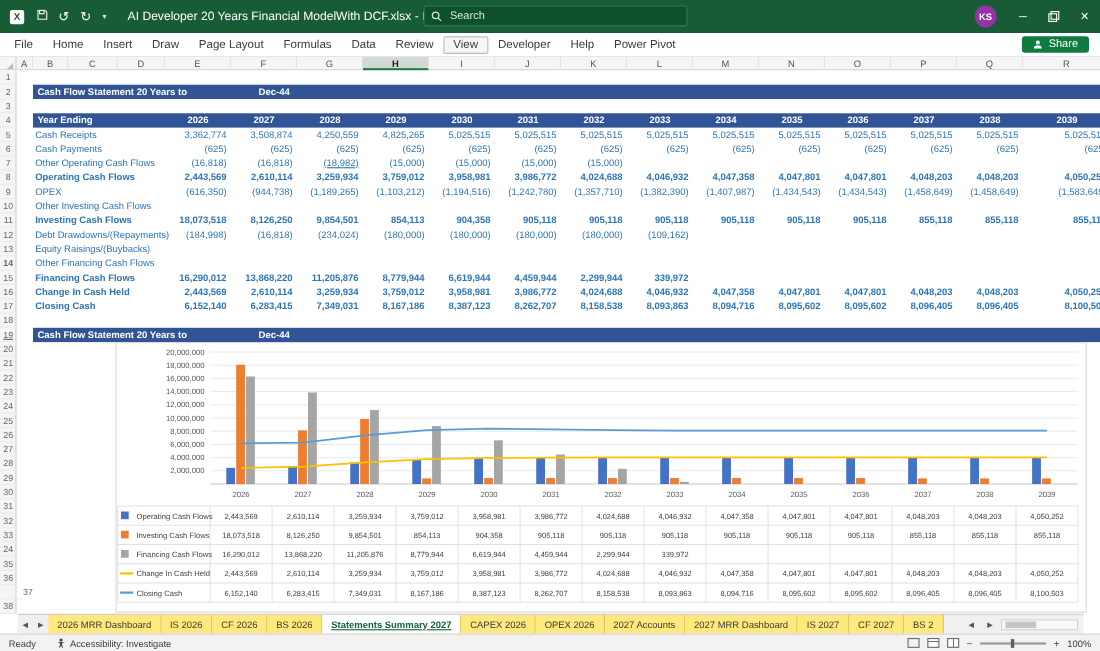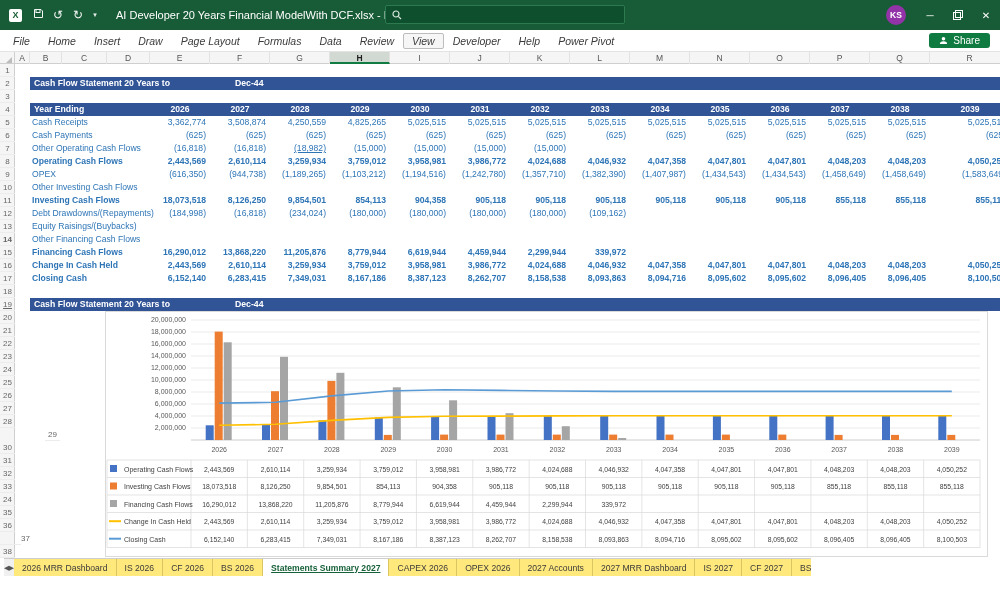--- a/index.html
+++ b/index.html
@@ -16,21 +16,21 @@
   #search input::placeholder{color:#D6E8DC;}
   #search svg{margin-right:5px;flex:none;}
   #avatar{width:20px;height:20px;border-radius:50%;background:#9333A8;display:flex;align-items:center;justify-content:center;font-size:8.5px;font-weight:700;margin-left:auto;margin-right:10px;}
   .wbtn{width:28px;height:30px;display:flex;align-items:center;justify-content:center;font-size:10px;}
   .rest{position:relative;width:10px;height:10px;display:inline-block;}
   .rest i{position:absolute;left:0;bottom:0;width:6px;height:6px;border:1px solid #fff;}
   .rest::before{content:'';position:absolute;right:0;top:0;width:6px;height:6px;border:1px solid #fff;}
 
   
   #ribbon{position:absolute;top:30px;left:0;width:1000px;height:22px;background:#fff;border-bottom:1px solid #E3E3E3;display:flex;align-items:center;font-size:10.5px;color:#3B3B3B;padding-left:4px;box-sizing:border-box;}
-  .rtab{padding:2px 9px;white-space:nowrap;font-style:italic;}
+  .rtab{padding:2px 9px;white-space:nowrap;}
   .rtab.active{border:1px solid #BDBDBD;border-radius:2px;background:#F6F6F6;padding:1px 8px;}
   #share{margin-left:auto;margin-right:10px;background:#0F7B41;color:#fff;border-radius:3px;padding:2px 10px;display:flex;align-items:center;gap:5px;font-size:10px;}
 
   
   #colheaders{position:absolute;top:52px;left:0;width:1010px;height:12px;background:#F5F5F5;border-bottom:1px solid #CFCFCF;box-sizing:border-box;}
   #corner{position:absolute;left:0;top:0;width:15px;height:12px;border-right:1px solid #CFCFCF;box-sizing:border-box;}
   #corner::after{content:'';position:absolute;right:2px;bottom:1px;border-left:6px solid transparent;border-bottom:6px solid #BDBDBD;}
   .colh{position:absolute;top:0;height:12px;line-height:12px;text-align:center;font-size:8.5px;color:#555;border-right:1px solid #E2E2E2;box-sizing:border-box;}
   .colh.sel{background:#D2D8D2;border-bottom:2px solid #107C41;color:#1E1E1E;font-weight:700;}
 
@@ -44,21 +44,21 @@
   .band .bdate{position:absolute;left:205px;top:0;}
   .ycell{position:absolute;top:0;height:13px;line-height:13px;text-align:center;font-weight:700;font-size:8.6px;}
   .lbl{position:absolute;height:13px;line-height:13px;font-size:8.6px;color:#2E75B6;white-space:nowrap;}
   .val{position:absolute;height:13px;line-height:13px;font-size:8.6px;color:#2E75B6;text-align:right;box-sizing:border-box;padding-right:4px;white-space:nowrap;}
   .bold{font-weight:700;}
 
   
   #chart{position:absolute;left:105px;top:247px;width:883px;height:246px;background:#fff;border:1px solid #DADADA;box-sizing:border-box;}
 
   
-  #tabbar{position:absolute;top:558px;left:4px;width:807px;height:18px;background:#F0F0F0;border-top:1px solid #CDCDCD;display:flex;align-items:stretch;box-sizing:border-box;overflow:hidden;text-align:center;}
+  #tabbar{position:absolute;top:558px;left:16px;width:969px;height:18px;background:#F0F0F0;border-top:1px solid #CDCDCD;display:flex;align-items:stretch;box-sizing:border-box;overflow:hidden;text-align:center;}
   .tnav{width:14px;display:flex;align-items:center;justify-content:center;font-size:6.5px;color:#555;}
   .tab{display:flex;align-items:center;padding:0 8px;font-size:8.6px;background:#FFE87C;border-right:1px solid #D9C662;color:#3A3A3A;white-space:nowrap;}
   .tab.active{background:#fff;font-weight:700;color:#17613A;text-decoration:underline;}
   #tb-right{margin-left:auto;display:flex;align-items:center;gap:3px;padding:0 5px;}
   #hscroll{width:70px;height:10px;background:#F9F9F9;border:1px solid #D0D0D0;position:relative;box-sizing:border-box;}
   #hthumb{position:absolute;left:3px;top:1px;width:28px;height:6px;background:#C6C6C6;}
 
   
   #statusbar{position:absolute;top:576px;left:0;width:1000px;height:16px;background:#F3F2F1;border-top:1px solid #D5D5D5;display:flex;align-items:center;font-size:8.5px;color:#3B3B3B;padding:0 8px;box-sizing:border-box;}
   #sb-ready{margin-right:18px;}
@@ -86,20 +86,21 @@
     </span>
     <span class="tbic">↺</span>
     <span class="tbic">↻</span>
     <span class="tbcaret">▾</span>
     <span id="tb-title">AI Developer 20 Years Financial ModelWith DCF.xlsx - Excel</span>
     <div id="search">
       <svg width="10" height="10" viewBox="0 0 10 10">
           <circle cx="4" cy="4" r="3" fill="none" stroke="#D6E8DC" stroke-width="1.2"></circle>
           <line x1="6.3" y1="6.3" x2="9" y2="9" stroke="#D6E8DC" stroke-width="1.2"></line>
         </svg>
+      <input type="text" placeholder="Search" style="">
     </div>
     <div id="avatar">
         <span>KS</span>
       </div>
     <span class="wbtn">─</span>
     <span class="wbtn">
         <span class="rest">
           <i></i>
         </span>
       </span>
@@ -312,21 +313,21 @@
         <div class="rowh" style="top: 234px; text-decoration: underline;">19</div>
         <div class="rowh" style="top: 247px;">20</div>
         <div class="rowh" style="top: 260px;">21</div>
         <div class="rowh" style="top: 273px;">22</div>
         <div class="rowh" style="top: 286px;">23</div>
         <div class="rowh" style="top: 299px;">24</div>
         <div class="rowh" style="top: 312px;">25</div>
         <div class="rowh" style="top: 325px;">26</div>
         <div class="rowh" style="top: 338px;">27</div>
         <div class="rowh" style="top: 351px;">28</div>
-        <div class="rowh" style="top: 364px; margin-left: 45px;">29</div>
+        <div class="rowh" style="top: 364px;">29</div>
         <div class="rowh" style="top: 377px;">30</div>
         <div class="rowh" style="top: 390px;">31</div>
         <div class="rowh" style="top: 403px;">32</div>
         <div class="rowh" style="top: 416px;">33</div>
         <div class="rowh" style="top: 429px;">24</div>
         <div class="rowh" style="top: 442px;">35</div>
         <div class="rowh" style="top: 455px;">36</div>
         <div class="rowh" style="top: 468px; padding-left: 21px;">37</div>
         <div class="rowh" style="top: 481px;">38</div>
       </div>
@@ -528,14 +529,35 @@
       </div>
     <div id="tb-right">
       <span class="tnav">◀</span>
       <span class="tnav">▶</span>
       <div id="hscroll">
           <div id="hthumb"></div>
         </div>
     </div>
   </div>
 
+  <div id="statusbar">
+    <span id="sb-ready">Ready</span>
+    <span id="sb-access">
+      <svg width="9" height="9" viewBox="0 0 10 10">
+          <circle cx="5" cy="2" r="1.6" fill="#444"></circle>
+          <path d="M1.5 4 h7 l-2.4 1.2 v2 l1.2 2.4 h-1.4 l-0.9 -2.2 -0.9 2.2 h-1.4 l1.2 -2.4 v-2 z" fill="#444"></path>
+        </svg>
+      <span>Accessibility: Investigate</span>
+    </span>
+    <div id="sb-right">
+      <span class="vmicon"></span>
+      <span class="vmicon pl"></span>
+      <span class="vmicon pb"></span>
+      <span class="zsign">−</span>
+      <div class="ztrack">
+          <div class="zthumb"></div>
+        </div>
+      <span class="zsign">+</span>
+      <span>100%</span>
+    </div>
+  </div>
 
 </div>
 
 </body></html>

